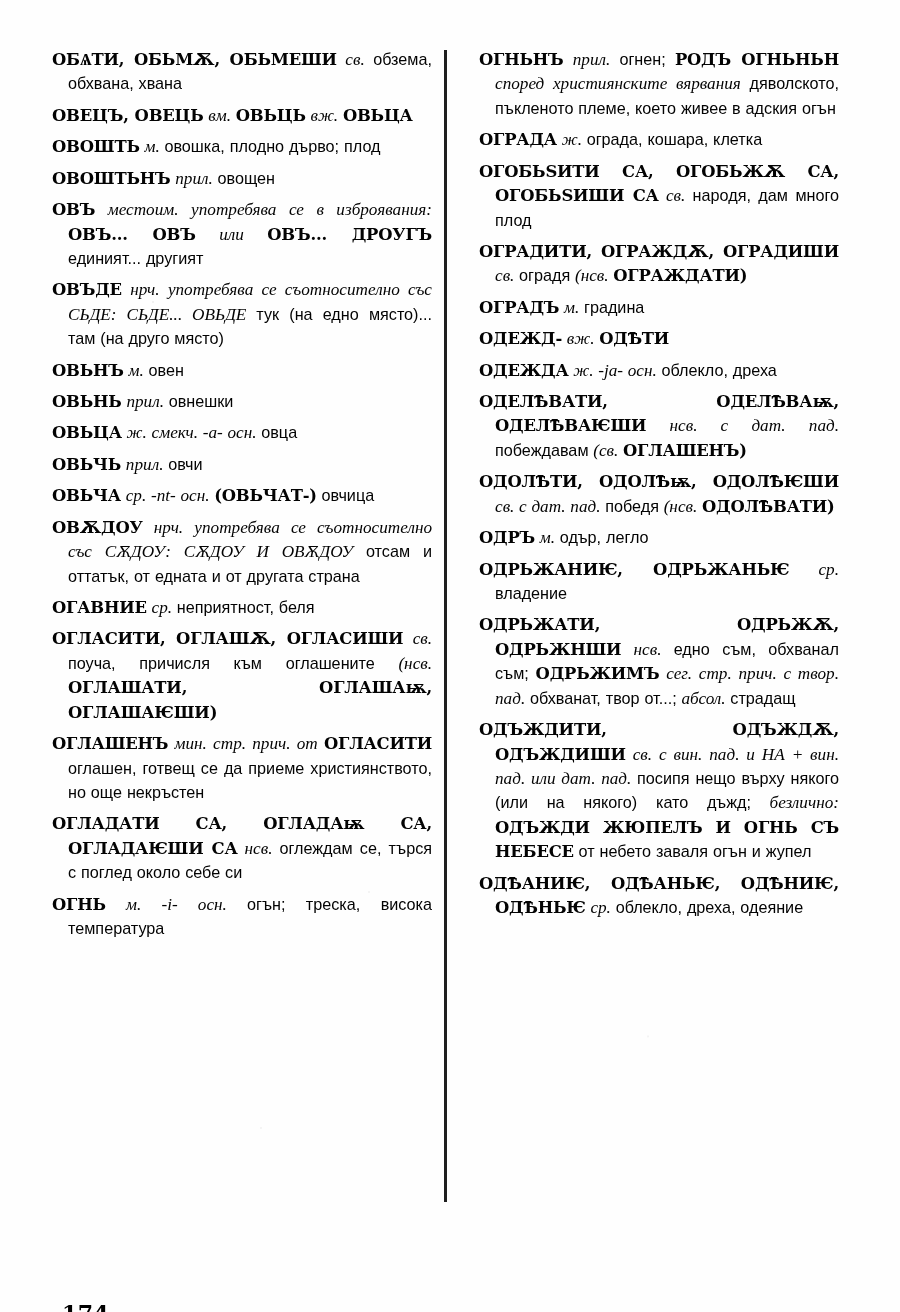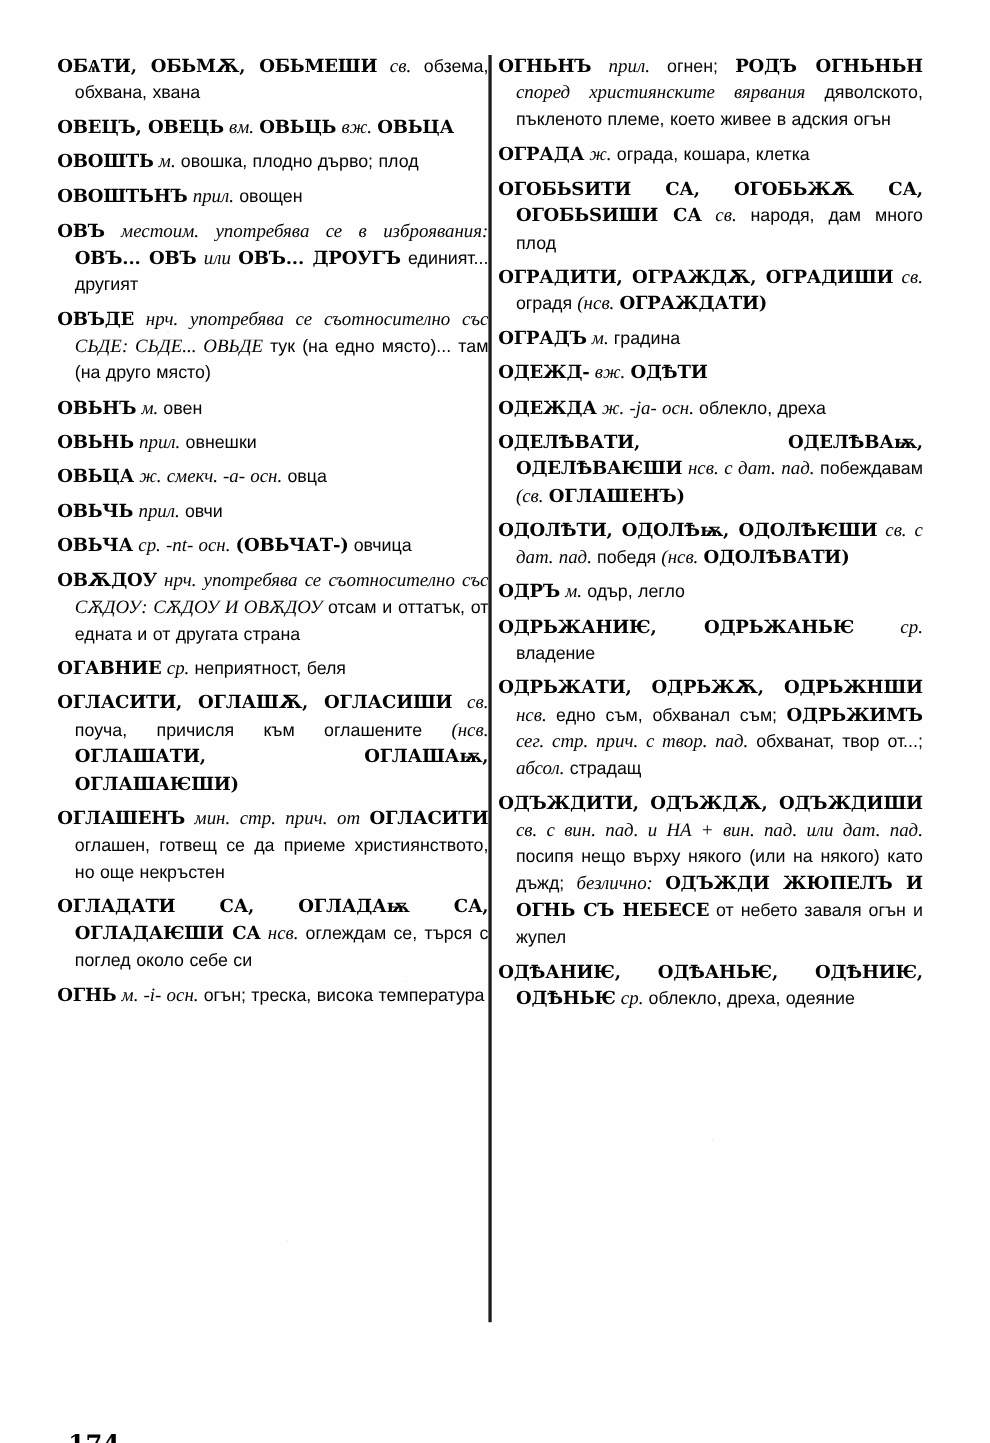--- a/index.html
+++ b/index.html
@@ -37,22 +37,22 @@
     width: 800px;
     height: 1160px;
     display: flex;
     gap: 0;
   }
 
   .column {
     width: 392px;
     box-sizing: border-box;
   }
-  .column.left  { }
-  .column.right { padding-left: 6px; }
+  .column.left  { padding-right: 12px; }
+  .column.right { padding-left: 32px; }
 
   #rule {
     width: 3px;
     background: #111;
     margin: 2px 0 6px 0;
     flex: 0 0 3px;
     opacity: 0.92;
   }
 
   .entry {

